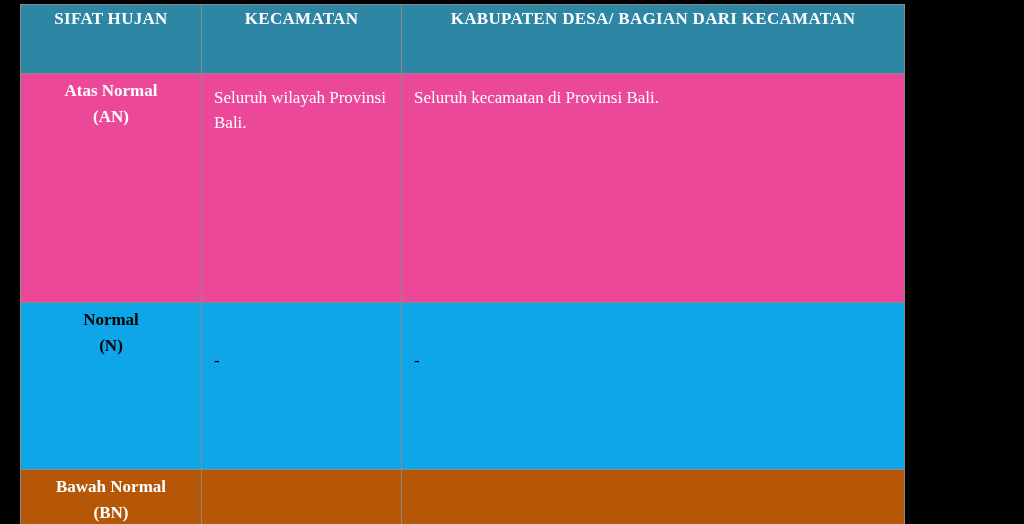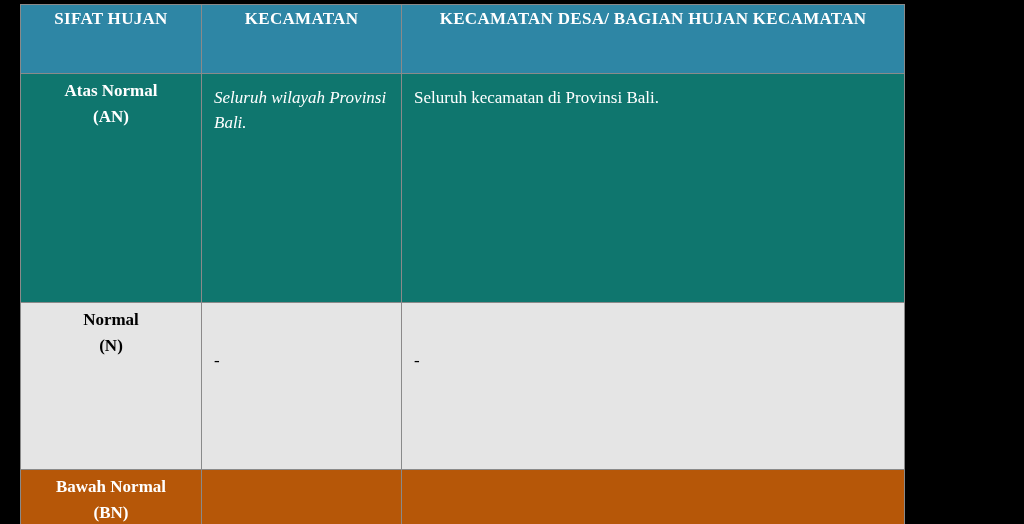--- a/index.html
+++ b/index.html
@@ -40,41 +40,40 @@
     text-align: center;
     vertical-align: middle;
     height: 60px;
     padding: 4px 6px;
     letter-spacing: 0.3px;
   }
   col.c1 { width: 181px; }
   col.c2 { width: 200px; }
   col.c3 { width: 503px; }
 
-  .row-an td { background: #0f766e; color: #ffffff; height: 204px; }
-  .row-n  td { background: #e5e5e5; color: #000000; height: 108px; }
+  .row-an td { background: #ec4899; color: #ffffff; height: 204px; }
+  .row-n  td { background: #0ea5e9; color: #000000; height: 108px; }
   .row-bn td { background: #b65708; color: #ffffff; height: 124px; }
 
   td.cat {
     text-align: center;
     vertical-align: middle;
     font-weight: bold;
     font-size: 17px;
     line-height: 1.55;
     padding: 4px 6px;
   }
   td.body {
     font-size: 17px;
     line-height: 1.45;
     padding: 12px 12px;
     vertical-align: top;
   }
   td.body.kab {
     font-weight: normal;
-    font-style: italic;
   }
   td.body.kec {
     font-weight: normal;
   }
   .row-n td.body,
   .row-bn td.body {
     padding-top: 46px;
     font-weight: normal;
   }
   .row-bn td.body { padding-top: 52px; }
@@ -87,21 +86,21 @@
   <table class="sifat-table">
     <colgroup>
       <col class="c1">
       <col class="c2">
       <col class="c3">
     </colgroup>
     <thead>
       <tr>
         <th>SIFAT HUJAN</th>
         <th>KECAMATAN</th>
-        <th>KECAMATAN DESA/ BAGIAN HUJAN KECAMATAN</th>
+        <th>KABUPATEN DESA/ BAGIAN DARI KECAMATAN</th>
       </tr>
     </thead>
     <tbody>
       <tr class="row-an">
         <td class="cat">
           <span>Atas Normal</span>
           <span class="cat-line2">(AN)</span>
         </td>
         <td class="body kab">Seluruh wilayah Provinsi Bali.</td>
         <td class="body kec">Seluruh kecamatan di Provinsi Bali.</td>

